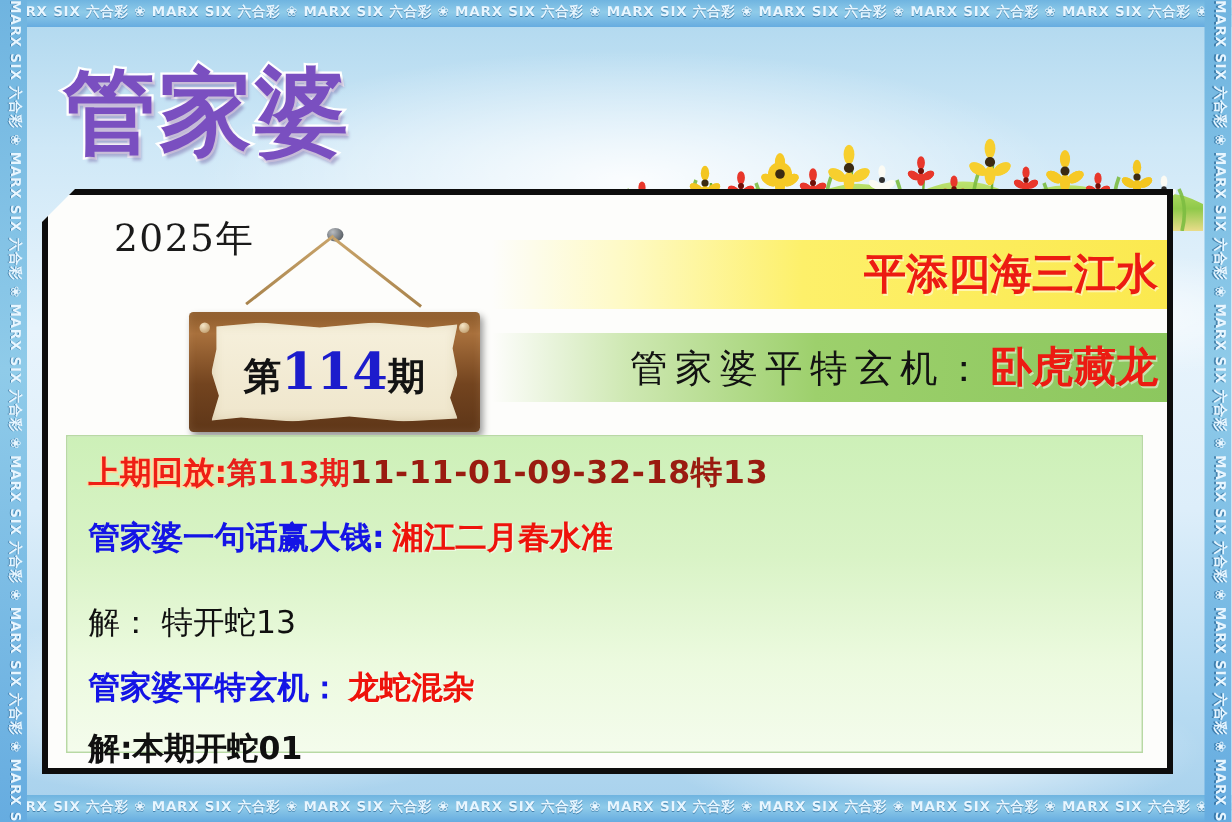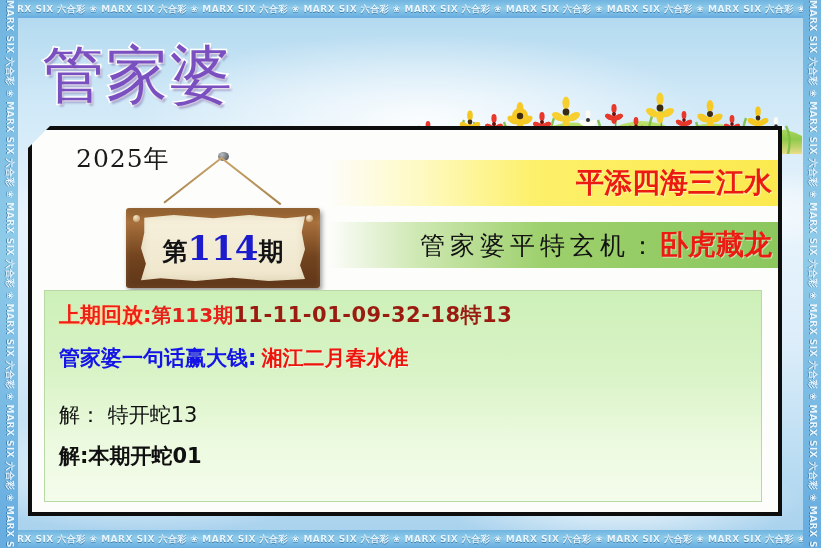--- a/index.html
+++ b/index.html
@@ -51,21 +51,21 @@
   .bs-left .tape{ transform:rotate(90deg) translateY(-50%); }
   .bs-right .tape{ transform:rotate(90deg) translateY(-50%); }
 
   
   .title-row{
     position:absolute; left:0; top:18px; width:821px; height:108px; z-index:10;
   }
   .title-cn{
     position:absolute; left:42px; top:26px;
     font-family:"DejaVu Sans","Liberation Sans",sans-serif;
-    font-size:62px; font-weight:normal; line-height:1;
+    font-size:62px; font-weight:bold; line-height:1;
     color:#7a4fc0;
     letter-spacing:2px;
     -webkit-text-stroke:3px #ffffff;
     paint-order:stroke fill;
     text-shadow:2px 3px 2px rgba(90,60,140,.35);
   }
   .title-red{
     position:absolute; left:287px; top:26px;
     font-family:"DejaVu Serif","Liberation Serif",serif;
     font-size:60px; font-weight:bold; line-height:1;
@@ -446,20 +446,24 @@
       <div class="crow r1">
         <span class="t-recall">上期回放:</span><span class="t-issue">第113期</span><span class="t-nums">11-11-01-09-32-18特13</span>
       </div>
       <div class="crow r2">
         <span class="t-blue">管家婆一句话赢大钱:</span>
         <span class="t-red">湘江二月春水准</span>
       </div>
       <div class="crow r3">
         <span class="t-black-n">解： 特开蛇13</span>
       </div>
+      <div class="crow r4">
+        <span class="t-blue">管家婆平特玄机：</span>
+        <span class="t-red">龙蛇混杂</span>
+      </div>
       <div class="crow r5">
         <span class="t-black">解:本期开蛇01</span>
       </div>
     </div>
   </div>
 
   <div class="border-strip bs-top">
     <div class="tape">MARX SIX 六合彩 ❀ MARX SIX 六合彩 ❀ MARX SIX 六合彩 ❀ MARX SIX 六合彩 ❀ MARX SIX 六合彩 ❀ MARX SIX 六合彩 ❀ MARX SIX 六合彩 ❀ MARX SIX 六合彩 ❀ MARX SIX 六合彩 ❀ MARX SIX 六合彩 ❀ MARX SIX 六合彩 ❀ MARX SIX 六合彩 ❀ MARX SIX 六合彩 ❀ MARX SIX 六合彩 ❀</div>
   </div>
   <div class="border-strip bs-bottom">

